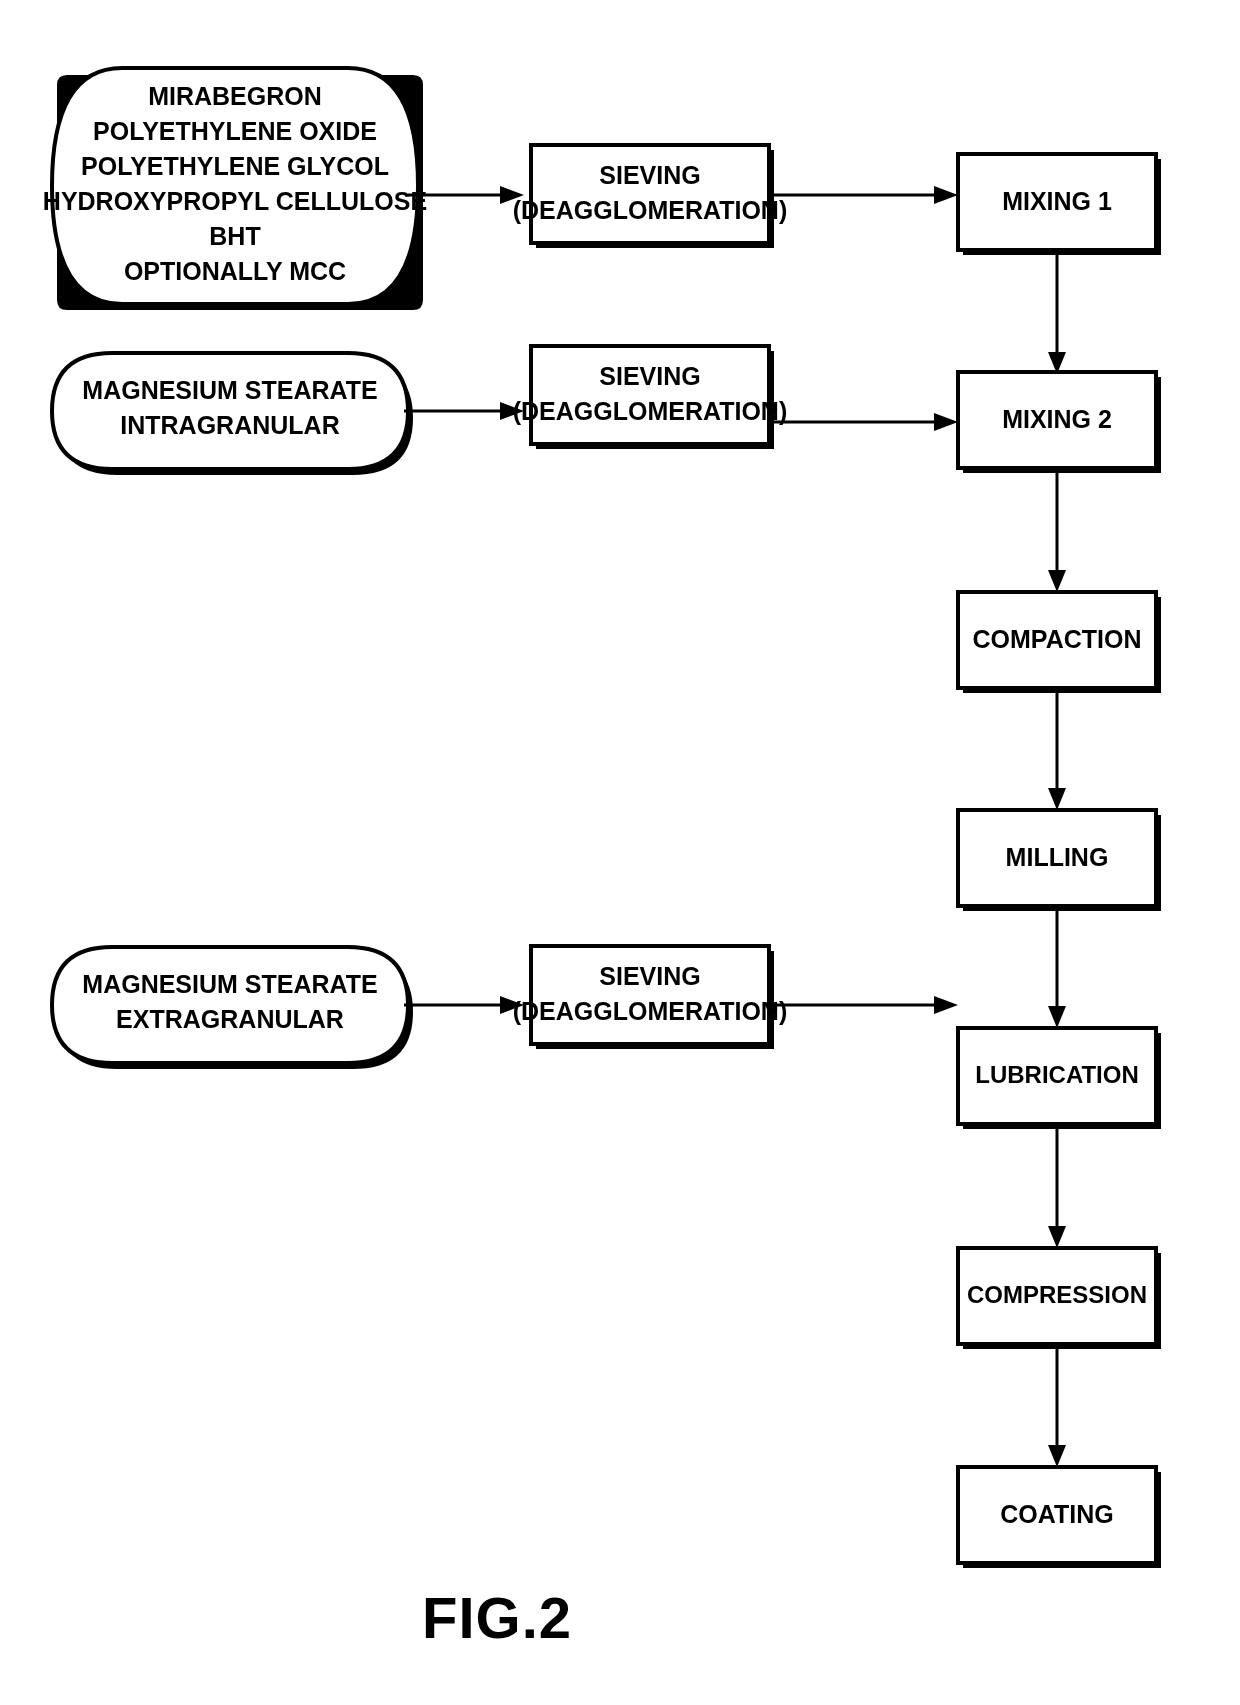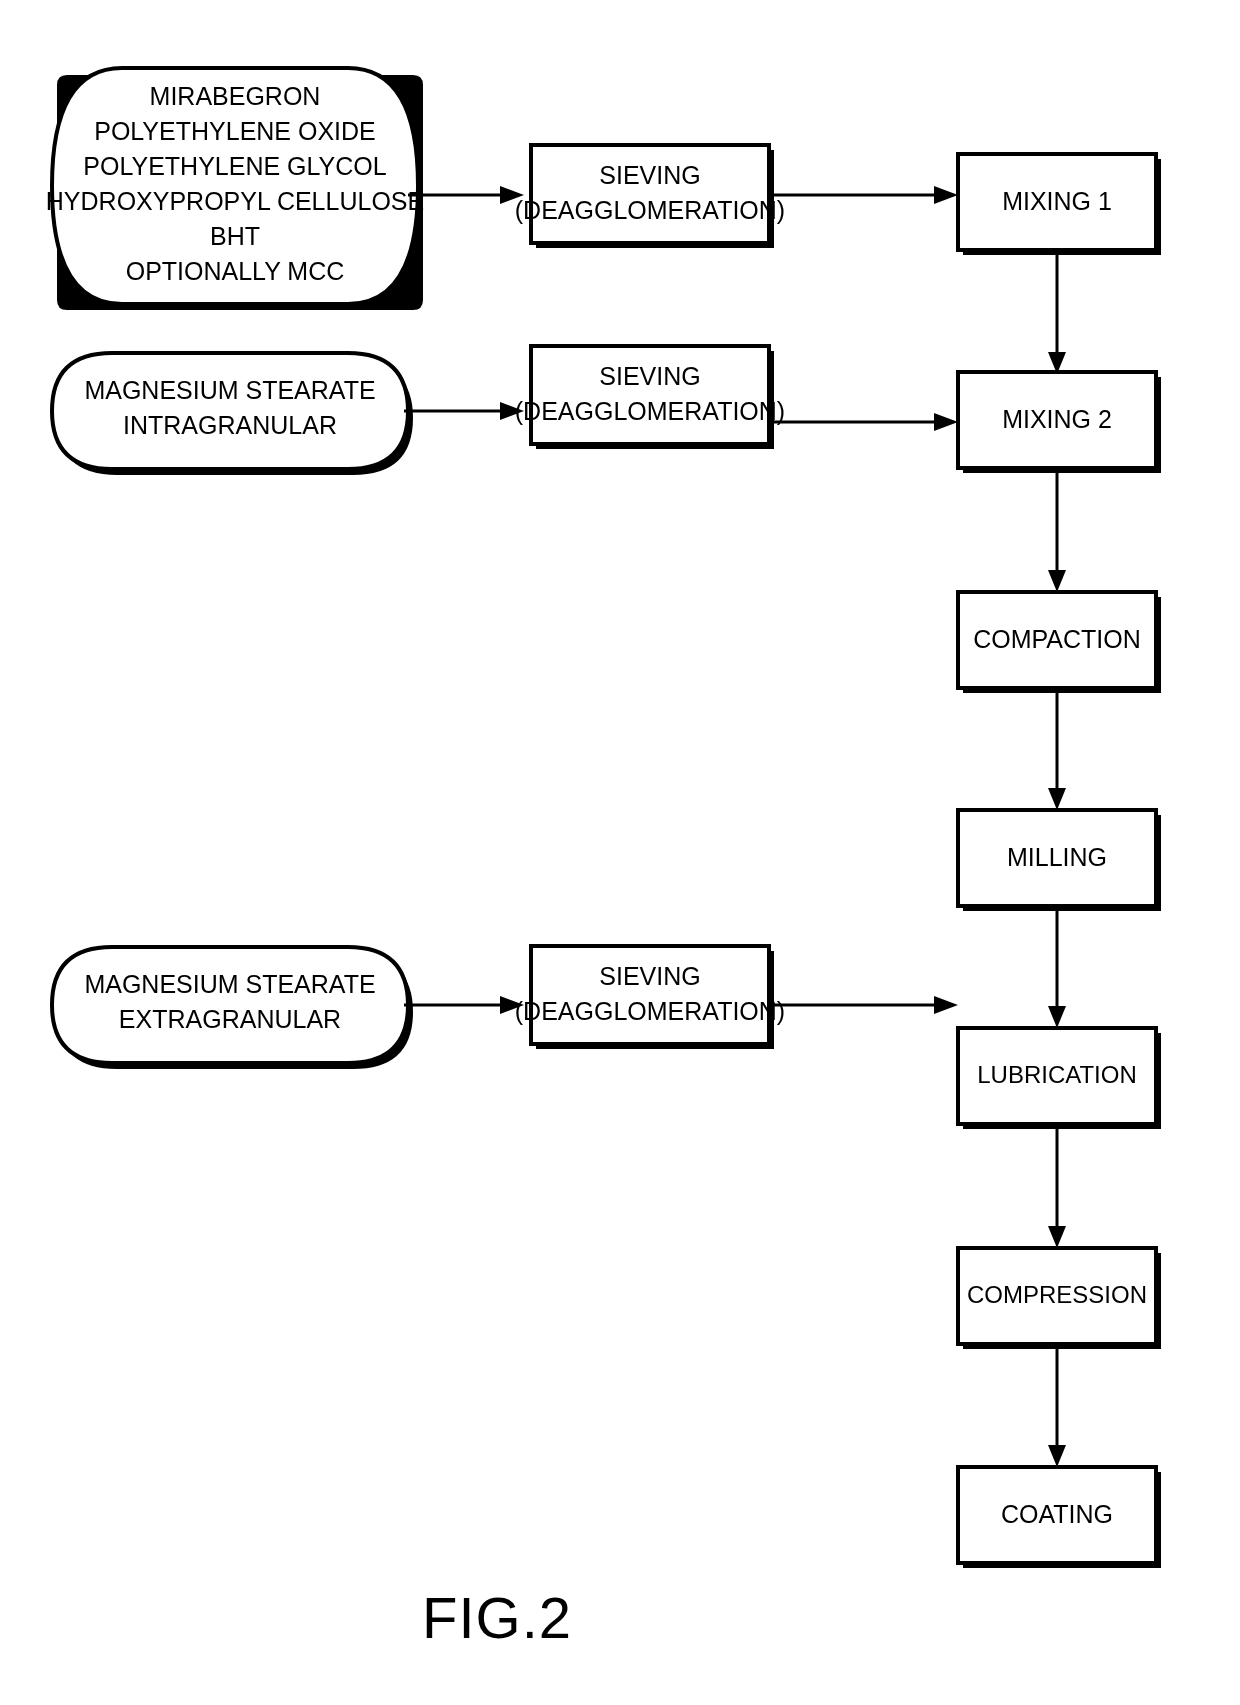--- a/index.html
+++ b/index.html
@@ -10,20 +10,21 @@
   body {
     width: 1240px;
     height: 1705px;
     font-family: "Liberation Sans", sans-serif;
     overflow: hidden;
   }
   #figure-root {
     position: relative;
     width: 1240px;
     height: 1705px;
+    font-weight: bold;
   }
   svg#flowchart {
     display: block;
     width: 1240px;
     height: 1705px;
   }
   .node-shape {
     fill: #ffffff;
     stroke: #000000;
     stroke-width: 4;

